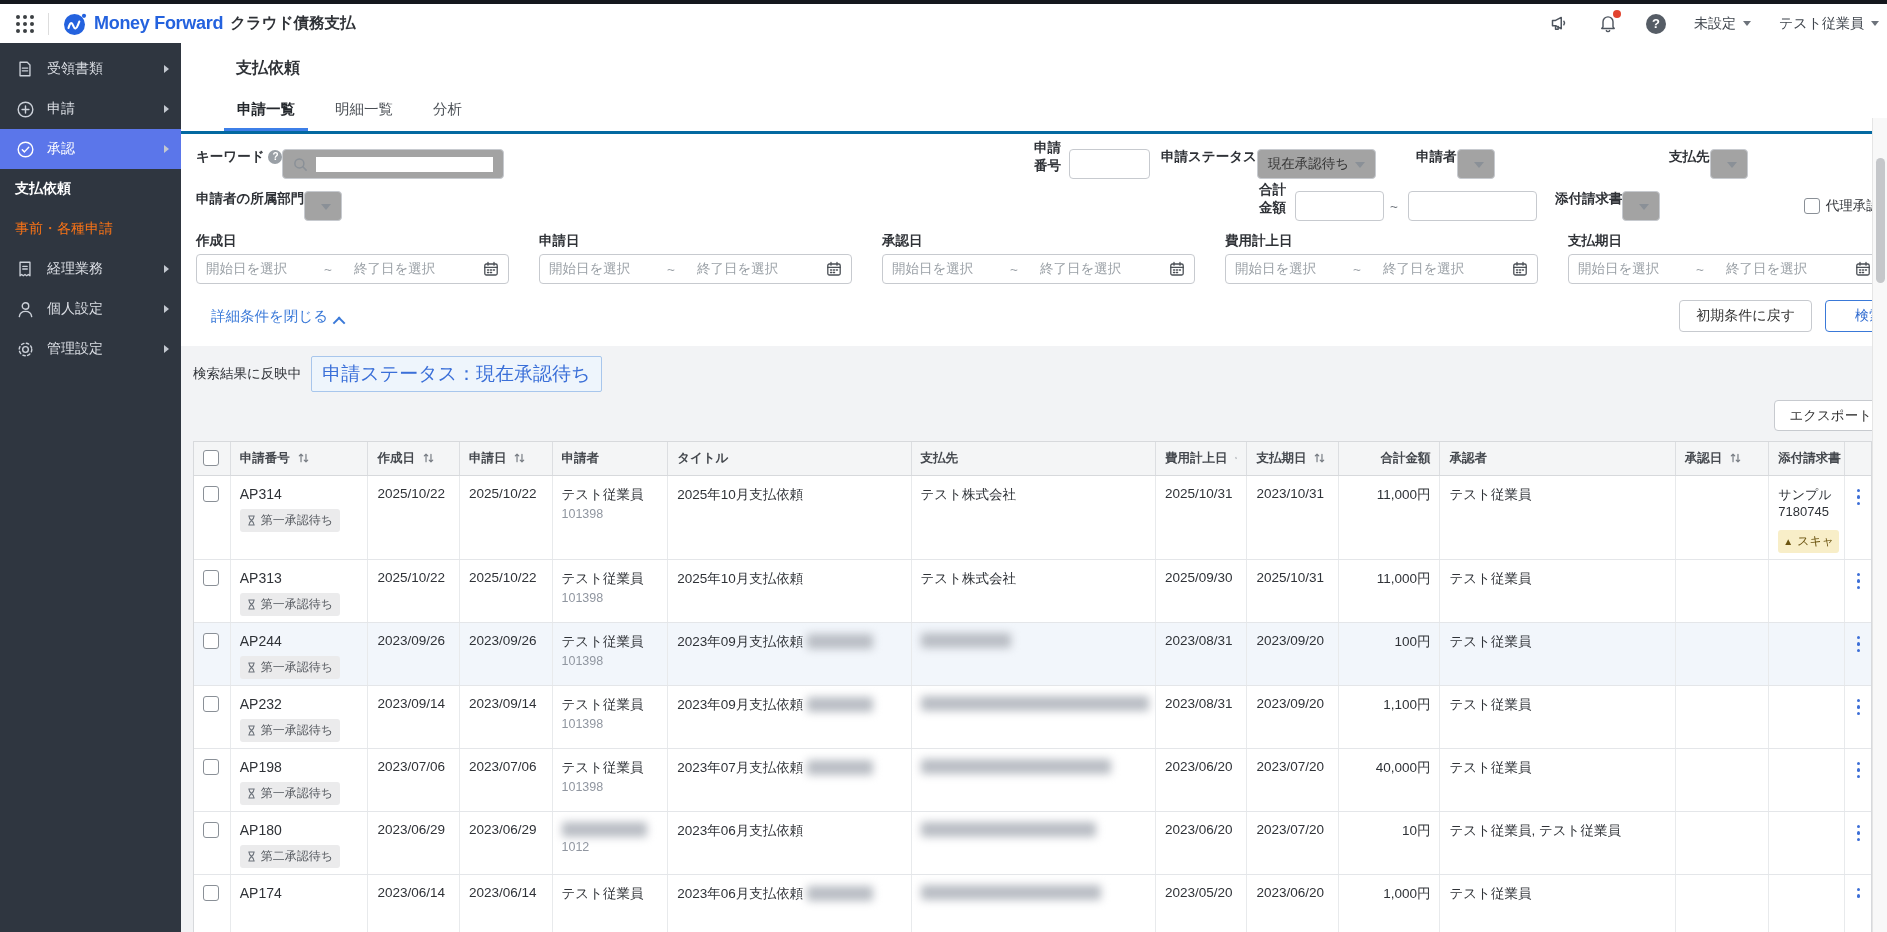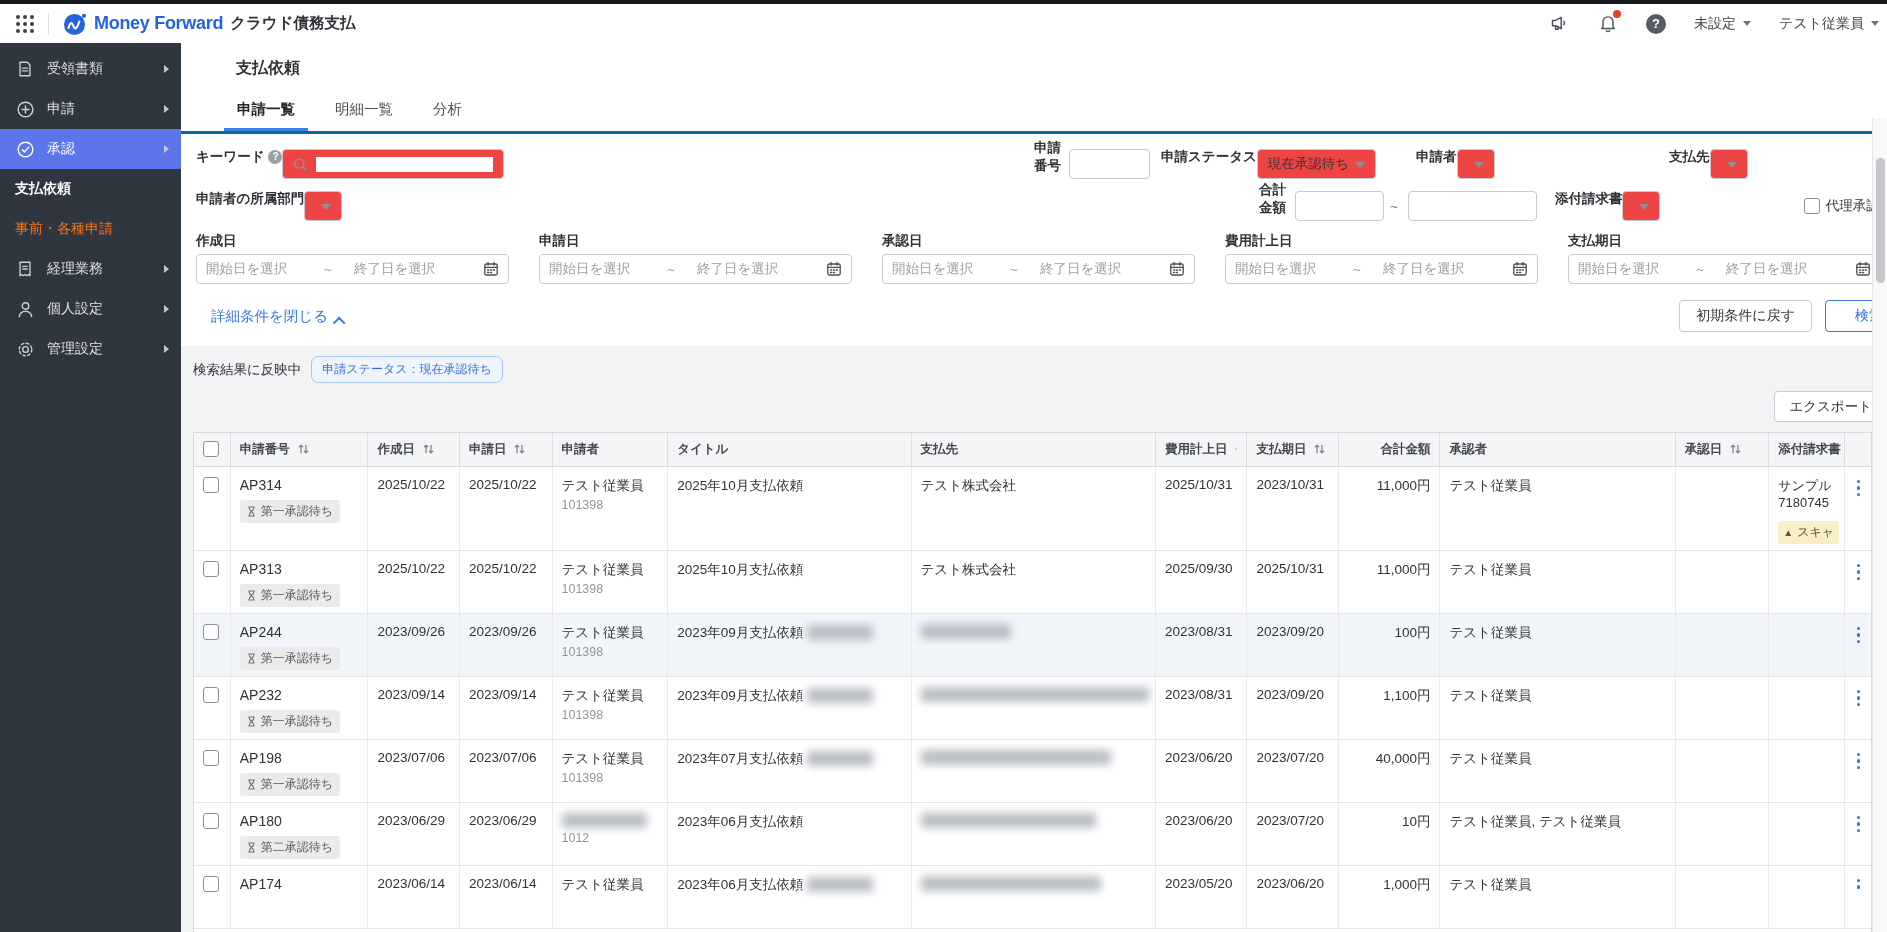--- a/index.html
+++ b/index.html
@@ -37,21 +37,21 @@
   .tabs { display:flex; gap:14px; margin-top:13px; padding-left:43px; border-bottom:3px solid #0369a1; }
   .tab { padding:8px 13px 9px; font-size:14.5px; color:#4a4f55; cursor:pointer; border-bottom:3px solid transparent; }
   .tab.active { color:#24282d; font-weight:bold; border-bottom-color:#3d7fe8; }
 
   
   .filter-section { padding:15px 0 0 15px; }
   .f-row { display:flex; align-items:flex-start; margin-bottom:12px; }
   .f-group { display:flex; flex-direction:row; }
   .f-label { font-size:13.5px; font-weight:600; color:#2f3237; margin-bottom:6px; display:flex; align-items:center; gap:4px; height:15px; }
   .mini-help { width:14px; height:14px; border-radius:50%; background:#9aa0a6; color:#fff; font-size:10px; font-weight:bold; display:flex; align-items:center; justify-content:center; cursor:pointer; }
-  .f-input, .f-select { height:30px; border:1px solid #c7cacf; border-radius:4px; background:#ef4444; position:relative; }
+  .f-input, .f-select { height:30px; border:1px solid #c7cacf; border-radius:4px; background:#a3a3a3; position:relative; }
   .search-box { display:flex; align-items:center; padding:0 10px; }
   .search-box input { border:none; outline:none; flex:1; font-size:13.5px; margin-left:8px; font-family:inherit; }
   .f-select { cursor:pointer; display:flex; align-items:center; padding:0 26px 0 10px; font-size:13.5px; color:#333; }
   .f-select .sel-caret { position:absolute; right:10px; top:12px; width:0; height:0; border-left:5px solid transparent; border-right:5px solid transparent; border-top:6px solid #8a9097; }
   .plain-input { width:100%; height:30px; border:1px solid #c7cacf; border-radius:4px; font-family:inherit; font-size:13.5px; padding:0 8px; outline:none; }
   .tilde { color:#6d737b; margin:0 6px; align-self:flex-end; height:30px; display:flex; align-items:center; }
   .date-group { width:313px; margin-right:30px; flex:none; }
   .date-input { height:30px; border:1px solid #c7cacf; border-radius:4px; display:flex; align-items:center; padding:0 9px; font-size:13.5px; color:#9aa0a6; cursor:pointer; }
   .date-input .ph1 { width:118px; }
   .date-input .dt { color:#9aa0a6; width:30px; }
@@ -63,21 +63,21 @@
   .close-link { color:#3a79d8; font-size:14.5px; cursor:pointer; display:flex; align-items:flex-end; gap:8px; }
   .chev-up { width:9px; height:9px; border-left:2px solid #3a79d8; border-top:2px solid #3a79d8; transform:rotate(45deg) translateY(2px); display:inline-block; }
   .btn { height:32px; border-radius:4px; font-size:14px; display:flex; align-items:center; justify-content:center; cursor:pointer; background:#fff; }
   .btn-default { border:1px solid #c7cacf; color:#333; padding:0 16px; }
   .btn-search { border:1px solid #3a79d8; color:#2f6bd0; width:88px; margin-left:13px; margin-right:-26px; }
 
   
   .results-band { background:#f2f3f5; margin-top:14px; flex:1; padding:10px 0 0 12px; position:relative; overflow:hidden; }
   .applied-row { display:flex; align-items:center; gap:10px; }
   .applied-label { font-size:13.5px; color:#2f3237; }
-  .chip { background:#eef5fc; border:1px solid #a8c6ec; color:#3a6fd8; border-radius:7px; font-size:12px; padding:4px 10px; }
+  .chip { background:#eef5fc; border:1px solid #a8c6ec; color:#3a6fd8; border-radius:2px; font-size:19px; padding:4px 10px; }
   .export-row { display:flex; justify-content:flex-end; margin-top:8px; }
   .btn-export { border:1px solid #c7cacf; color:#333; padding:0 14px; gap:10px; height:31px; margin-right:-18px; font-size:13.5px; }
 
   
   .table-wrap { margin-top:10px; margin-right:15px; overflow:hidden; border:1px solid #d7d9dc; background:#fff; height:520px; }
   table { border-collapse:collapse; table-layout:fixed; width:1679px; }
   thead th { background:#f4f5f6; height:33px; font-size:12.5px; font-weight:bold; color:#44484e; text-align:left; padding:0 9px; border-right:1px solid #dcdee1; border-bottom:1px solid #d7d9dc; white-space:nowrap; overflow:hidden; }
   thead th .th-in { display:flex; align-items:center; gap:8px; }
   thead th.num .th-in { justify-content:flex-end; }
   tbody td { border-right:1px solid #e8eaec; border-bottom:1px solid #e4e6e9; vertical-align:top; padding:10px 9px 0; font-size:13.5px; color:#2f3237; white-space:nowrap; overflow:hidden; }

